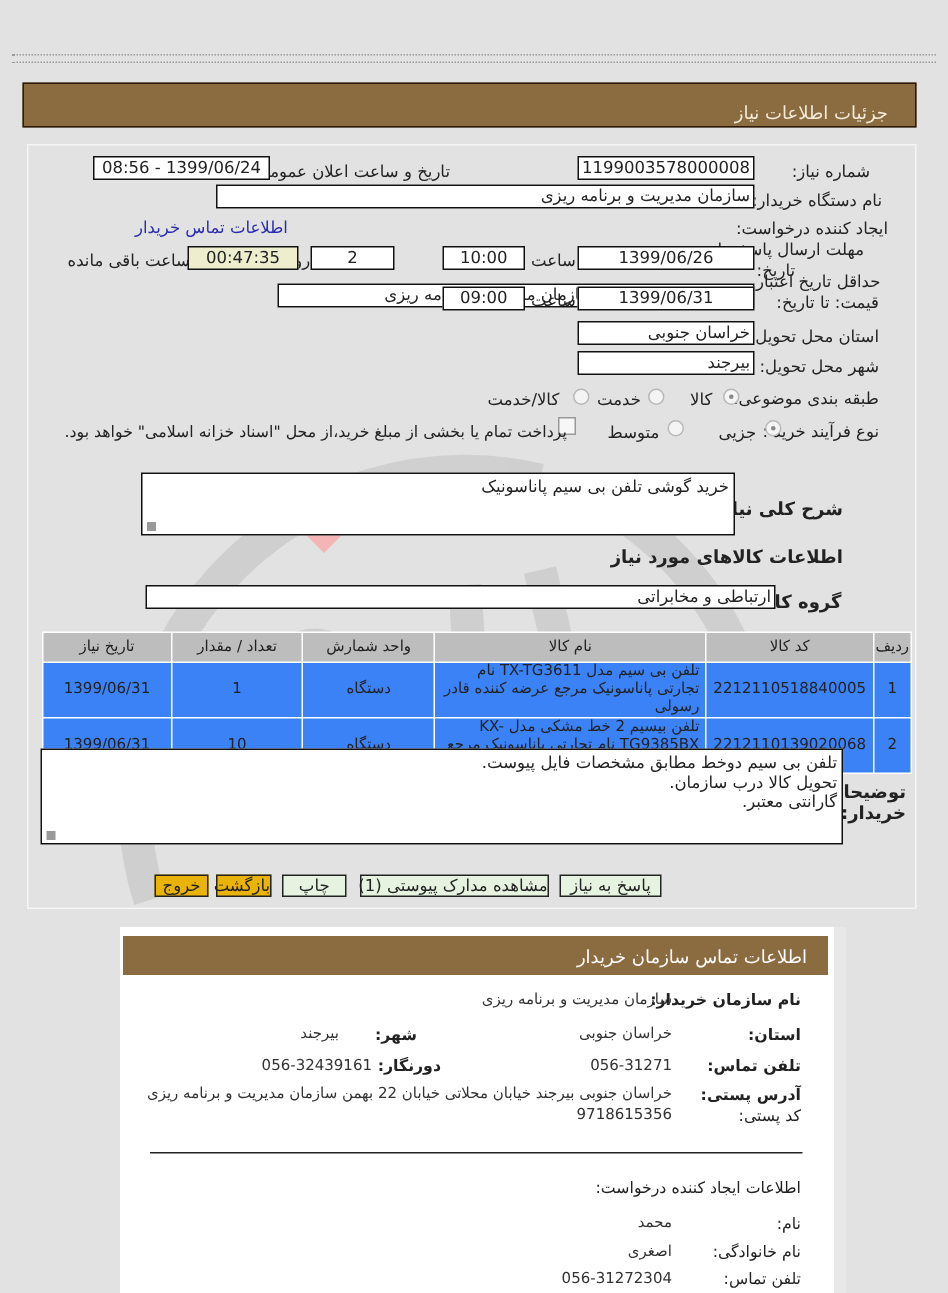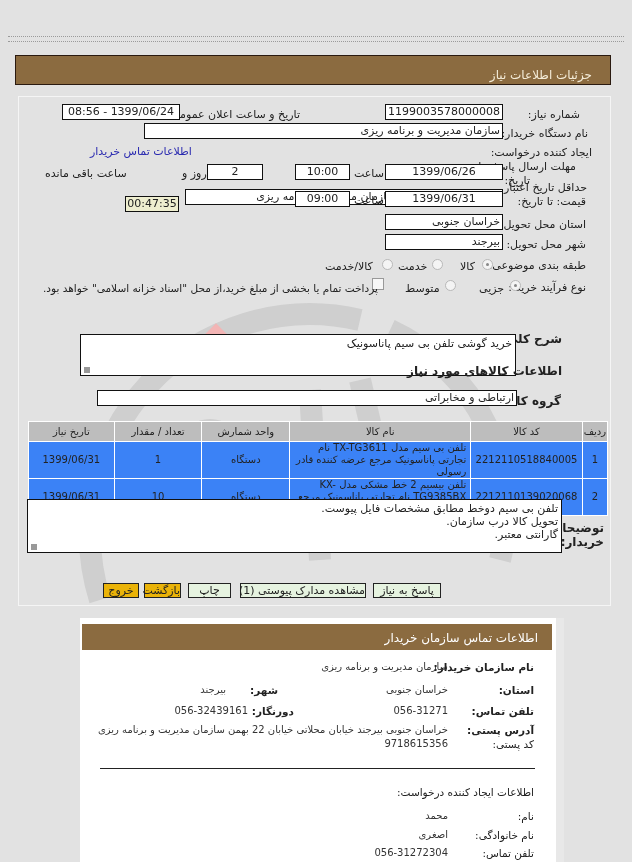--- a/index.html
+++ b/index.html
@@ -141,21 +141,21 @@
 <div class="abs box right" style="left:185px;top:142px;width:318px;margin-top:47px;">محمد  اصغری کارپرداز سازمان مدیریت و برنامه ریزی</div>
 <span class="abs link" style="left:90px;top:145px;">اطلاعات تماس خریدار</span>
 
 <span class="abs lbl" style="right:56px;top:160px;">مهلت ارسال پاسخ: تا</span>
 <span class="abs lbl" style="right:102px;top:174px;">تاریخ:</span>
 <div class="abs box center" style="left:385px;top:164px;width:118px;">1399/06/26</div>
 <span class="abs lbl" style="left:354px;top:167px;">ساعت</span>
 <div class="abs box center" style="left:295px;top:164px;width:55px;">10:00</div>
 <div class="abs box center" style="left:207px;top:164px;width:56px;">2</div>
 <span class="abs lbl" style="left:182px;top:167px;">روز و</span>
-<div class="abs box center yellow" style="left:125px;top:164px;width:54px;margin-top:32px;">00:47:35</div>
+<div class="abs box center yellow" style="left:125px;top:164px;width:74px;">00:47:35</div>
 <span class="abs lbl" style="left:45px;top:167px;">ساعت باقی مانده</span>
 
 <span class="abs lbl" style="right:45px;top:181px;">حداقل تاریخ اعتبار</span>
 <span class="abs lbl" style="right:46px;top:195px;">قیمت: تا تاریخ:</span>
 <div class="abs box center" style="left:385px;top:191px;width:118px;">1399/06/31</div>
 <span class="abs lbl" style="left:354px;top:194px;">ساعت</span>
 <div class="abs box center" style="left:295px;top:191px;width:55px;">09:00</div>
 
 <span class="abs lbl" style="right:46px;top:218px;">استان محل تحویل:</span>
 <div class="abs box right" style="left:385px;top:214px;width:118px;">خراسان جنوبی</div>
@@ -173,21 +173,21 @@
 
 <span class="abs lbl" style="right:46px;top:281px;">نوع فرآیند خرید :</span>
 <div class="abs radio checked" style="left:510px;top:280px;"></div>
 <span class="abs lbl" style="left:479px;top:282px;">جزیی</span>
 <div class="abs radio" style="left:445px;top:280px;"></div>
 <span class="abs lbl" style="left:405px;top:282px;">متوسط</span>
 <div class="abs checkbox" style="left:372px;top:278px;"></div>
 <span class="abs lbl" style="left:43px;top:282px;font-size:10.5px;">پرداخت تمام یا بخشی از مبلغ خرید،از محل "اسناد خزانه اسلامی" خواهد بود.</span>
 
 <span class="abs bold-lbl" style="right:70px;top:332px;">شرح کلی نیاز:</span>
-<div class="abs textarea" style="left:80px;top:315px;width:436px;height:42px;margin-top:19px;">
+<div class="abs textarea" style="left:94px;top:315px;width:396px;height:42px;">
   <span>خرید گوشی تلفن بی سیم پاناسونیک</span>
   <div class="grip"></div>
 </div>
 
 <span class="abs bold-lbl" style="right:70px;top:364px;">اطلاعات کالاهای مورد نیاز</span>
 
 <span class="abs bold-lbl" style="right:71px;top:394px;">گروه کالا:</span>
 <div class="abs box right" style="left:97px;top:390px;width:420px;">ارتباطی و مخابراتی</div>
 
 <table class="abs items" style="left:28px;top:421px;width:580px;">
@@ -216,21 +216,21 @@
       <td class="name">تلفن بیسیم 2 خط مشکی مدل KX-TG9385BX نام تجارتی پاناسونیک مرجع عرضه کننده شرکت کمتل</td>
       <td>دستگاه</td>
       <td>10</td>
       <td>1399/06/31</td>
     </tr>
   </tbody>
 </table>
 
 <span class="abs bold-lbl" style="right:28px;top:521px;">توضیحات</span>
 <span class="abs bold-lbl" style="right:28px;top:535px;">خریدار:</span>
-<div class="abs textarea" style="left:27px;top:499px;width:535px;height:54px;">
+<div class="abs textarea" style="left:27px;top:499px;width:535px;height:64px;">
   <div>تلفن بی سیم دوخط مطابق مشخصات فایل پیوست.</div>
   <div>تحویل کالا درب سازمان.</div>
   <div>گارانتی معتبر.</div>
   <div class="grip"></div>
 </div>
 
 <div class="abs btn" style="left:373px;top:583px;width:68px;">پاسخ به نیاز</div>
 <div class="abs btn" style="left:279px;top:583px;width:122px;left:240px;width:126px;">مشاهده مدارک پیوستی (1)</div>
 <div class="abs btn" style="left:188px;top:583px;width:43px;">چاپ</div>
 <div class="abs btn pink" style="left:144px;top:583px;width:37px;">بازگشت</div>

